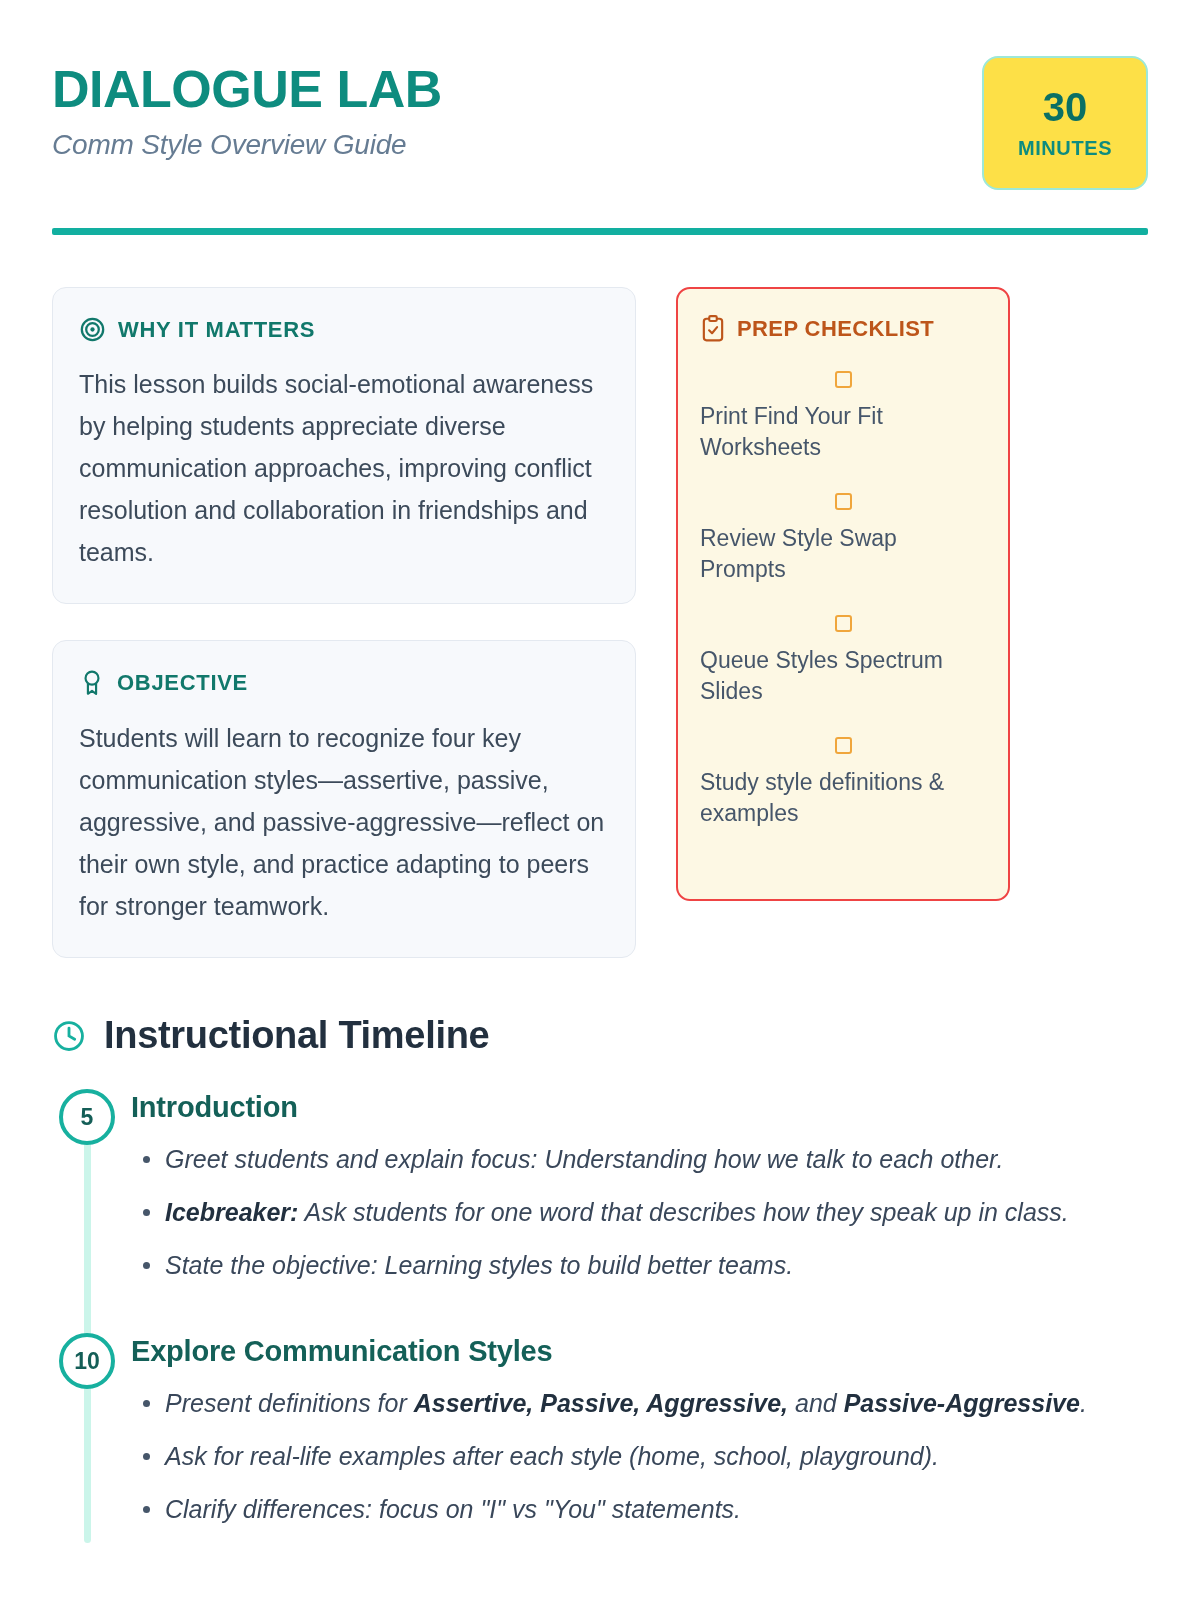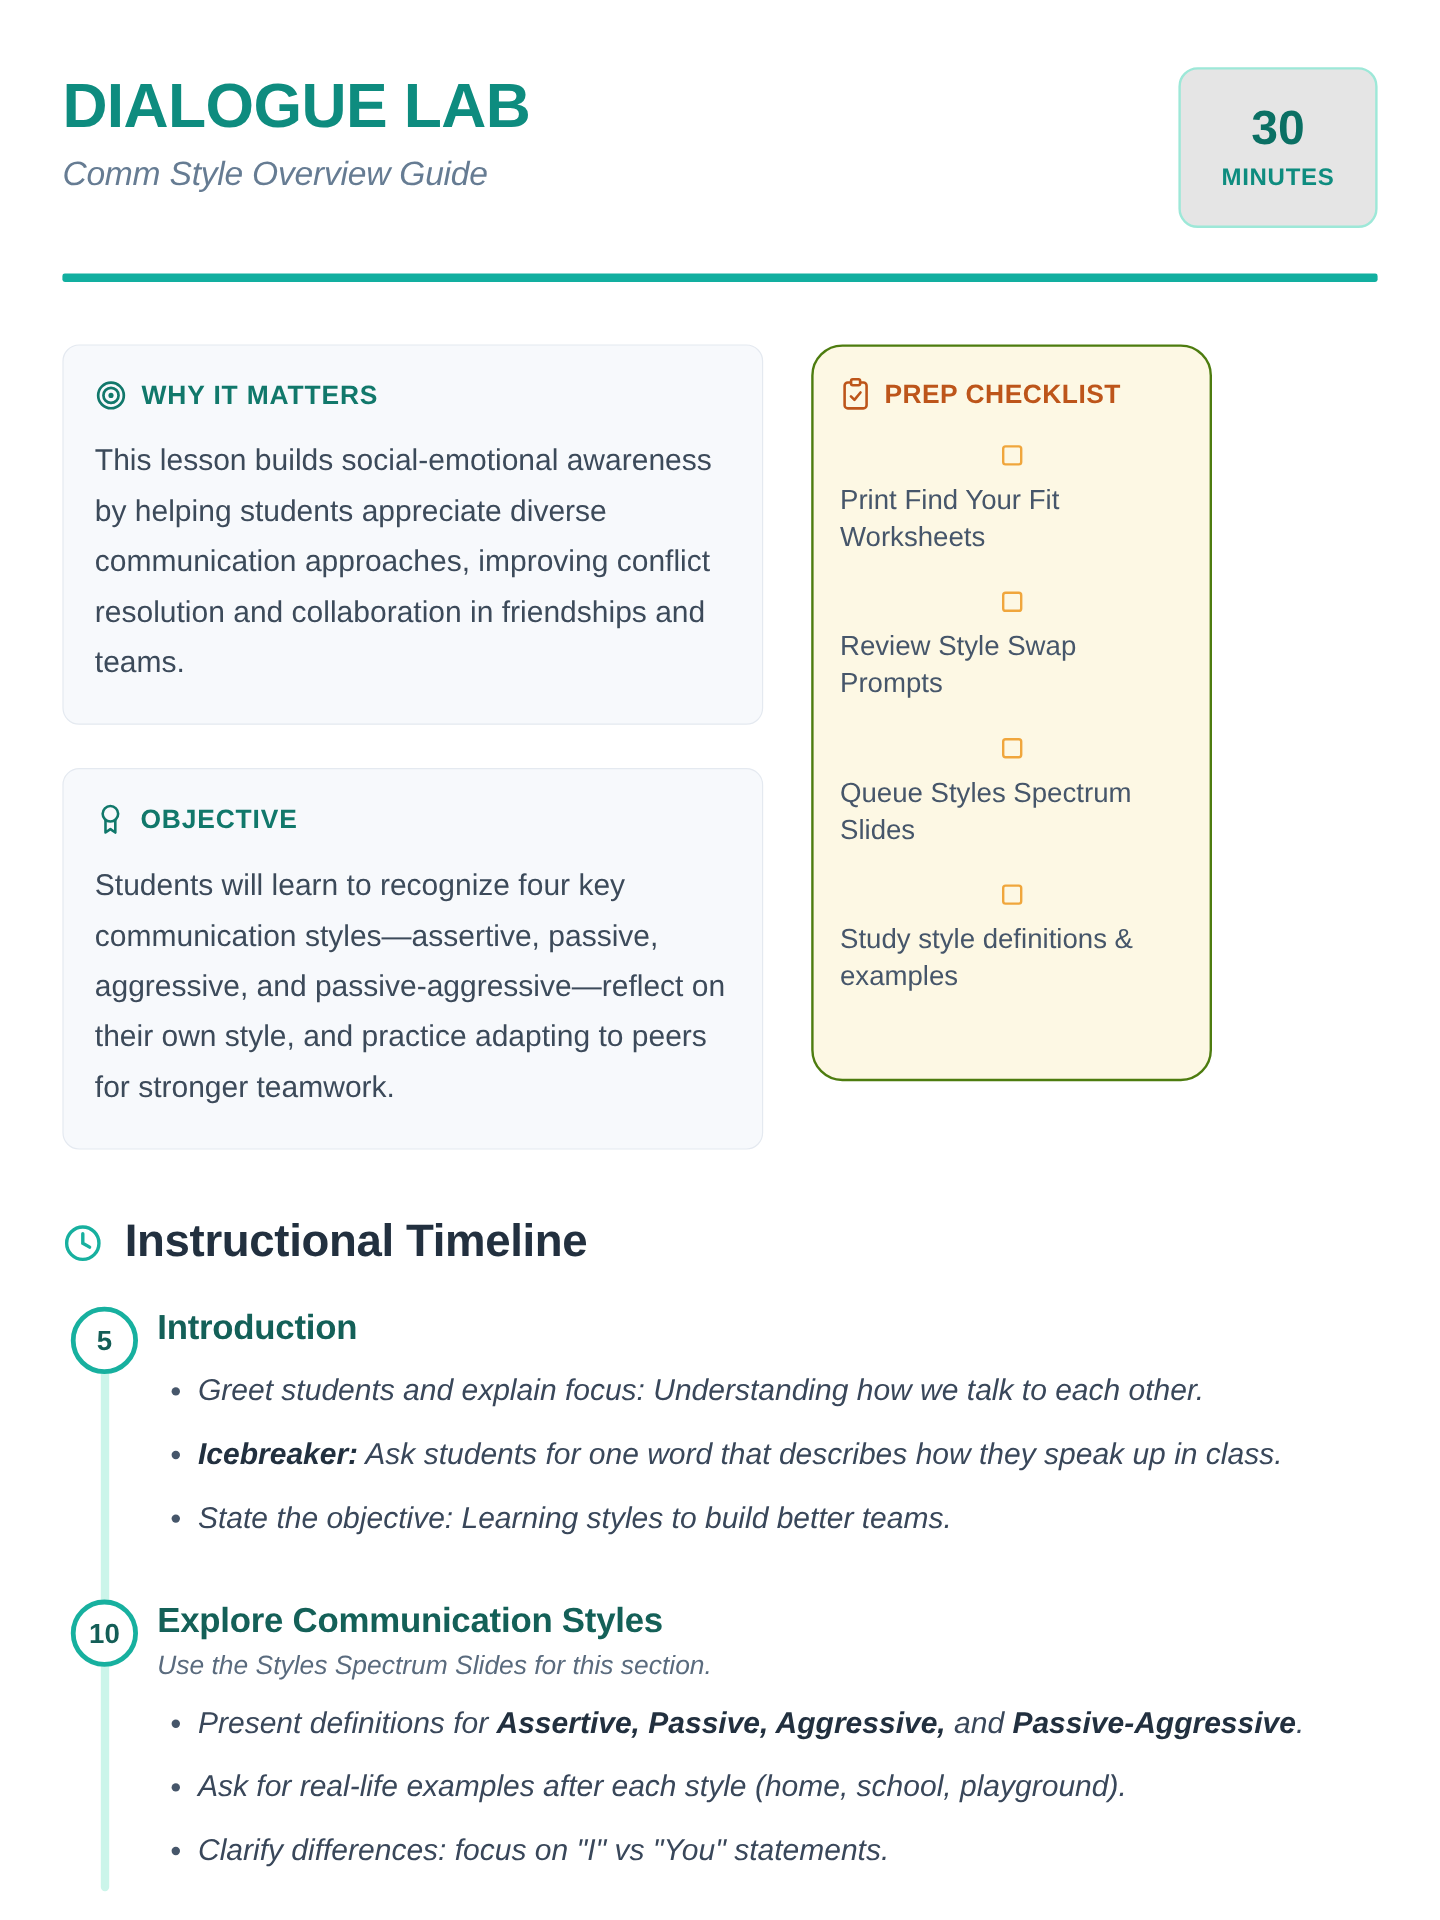--- a/index.html
+++ b/index.html
@@ -47,21 +47,21 @@
     color: #667C93;
     margin-top: 12px;
     letter-spacing: -0.2px;
   }
 
   .duration-badge {
     width: 166px;
     height: 134px;
     border: 2px solid #9DE8D8;
     border-radius: 16px;
-    background: #e5e5e5;
+    background: #fde047;
     display: flex;
     flex-direction: column;
     align-items: center;
     justify-content: center;
     margin-top: 4px;
   }
 
   .duration-value {
     font-size: 40px;
     font-weight: bold;
@@ -118,22 +118,22 @@
 
   .card-body {
     font-size: 25px;
     line-height: 1.68;
     color: #3C4A5A;
   }
 
   
   .checklist-card {
     background: #FDF8E4;
-    border: 2px solid #4d7c0f;
-    border-radius: 26px;
+    border: 2px solid #ef4444;
+    border-radius: 14px;
     padding: 26px 22px 30px 22px;
     min-height: 614px;
   }
 
   .checklist-head {
     display: flex;
     align-items: center;
     gap: 11px;
     margin-bottom: 20px;
   }
@@ -377,21 +377,20 @@
           </ul>
         </div>
       </div>
 
       <div class="tl-item">
         <div class="tl-badge">
           <span class="tl-badge-num">10</span>
         </div>
         <div class="tl-content">
           <div class="tl-title">Explore Communication Styles</div>
-          <div class="tl-note">Use the Styles Spectrum Slides for this section.</div>
           <ul class="tl-bullets">
             <li>Present definitions for <b>Assertive, Passive, Aggressive,</b> and <b>Passive-Aggressive</b>.</li>
             <li>Ask for real-life examples after each style (home, school, playground).</li>
             <li>Clarify differences: focus on "I" vs "You" statements.</li>
           </ul>
         </div>
       </div>
 
     </div>
   </div>

